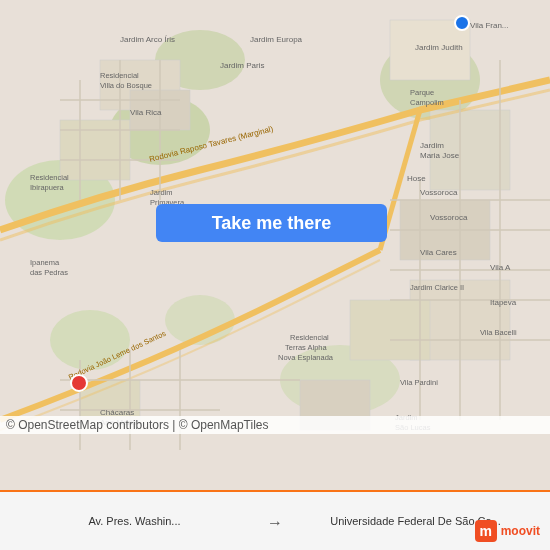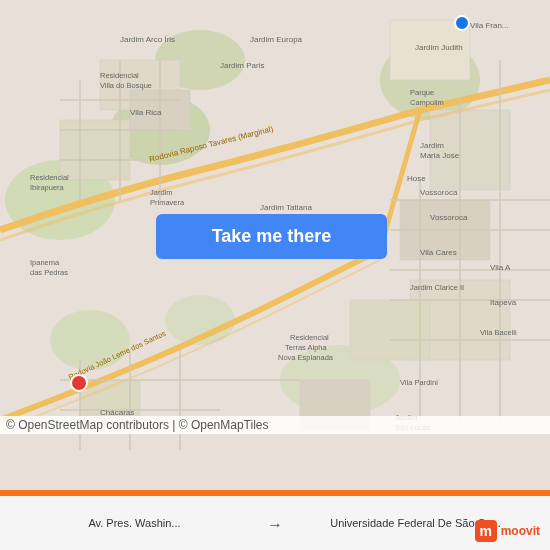--- a/index.html
+++ b/index.html
@@ -17,24 +17,24 @@
     #map-svg {
       width: 100%;
       height: 100%;
       position: absolute;
       top: 0; left: 0;
     }
 
     
     #take-me-there-btn {
       position: absolute;
-      top: 214px;
+      top: 204px;
       left: 156px;
       width: 231px;
-      height: 45px;
+      height: 38px;
       background-color: #4285f4;
       color: white;
       border: none;
       border-radius: 6px;
       font-size: 18px;
       font-weight: 600;
       cursor: pointer;
       z-index: 10;
       display: flex;
       align-items: center;
@@ -52,21 +52,21 @@
       color: #555;
       padding: 2px 6px;
       z-index: 5;
     }
 
     
     #route-bar {
       width: 550px;
       height: 60px;
       background-color: #f5f5f5;
-      border-top: 6px solid #f97316;
+      border-top: 2px solid #f97316;
       display: flex;
       align-items: center;
       padding: 0 10px;
       gap: 8px;
       position: absolute;
       bottom: 0;
       left: 0;
     }
 
     .route-location {

